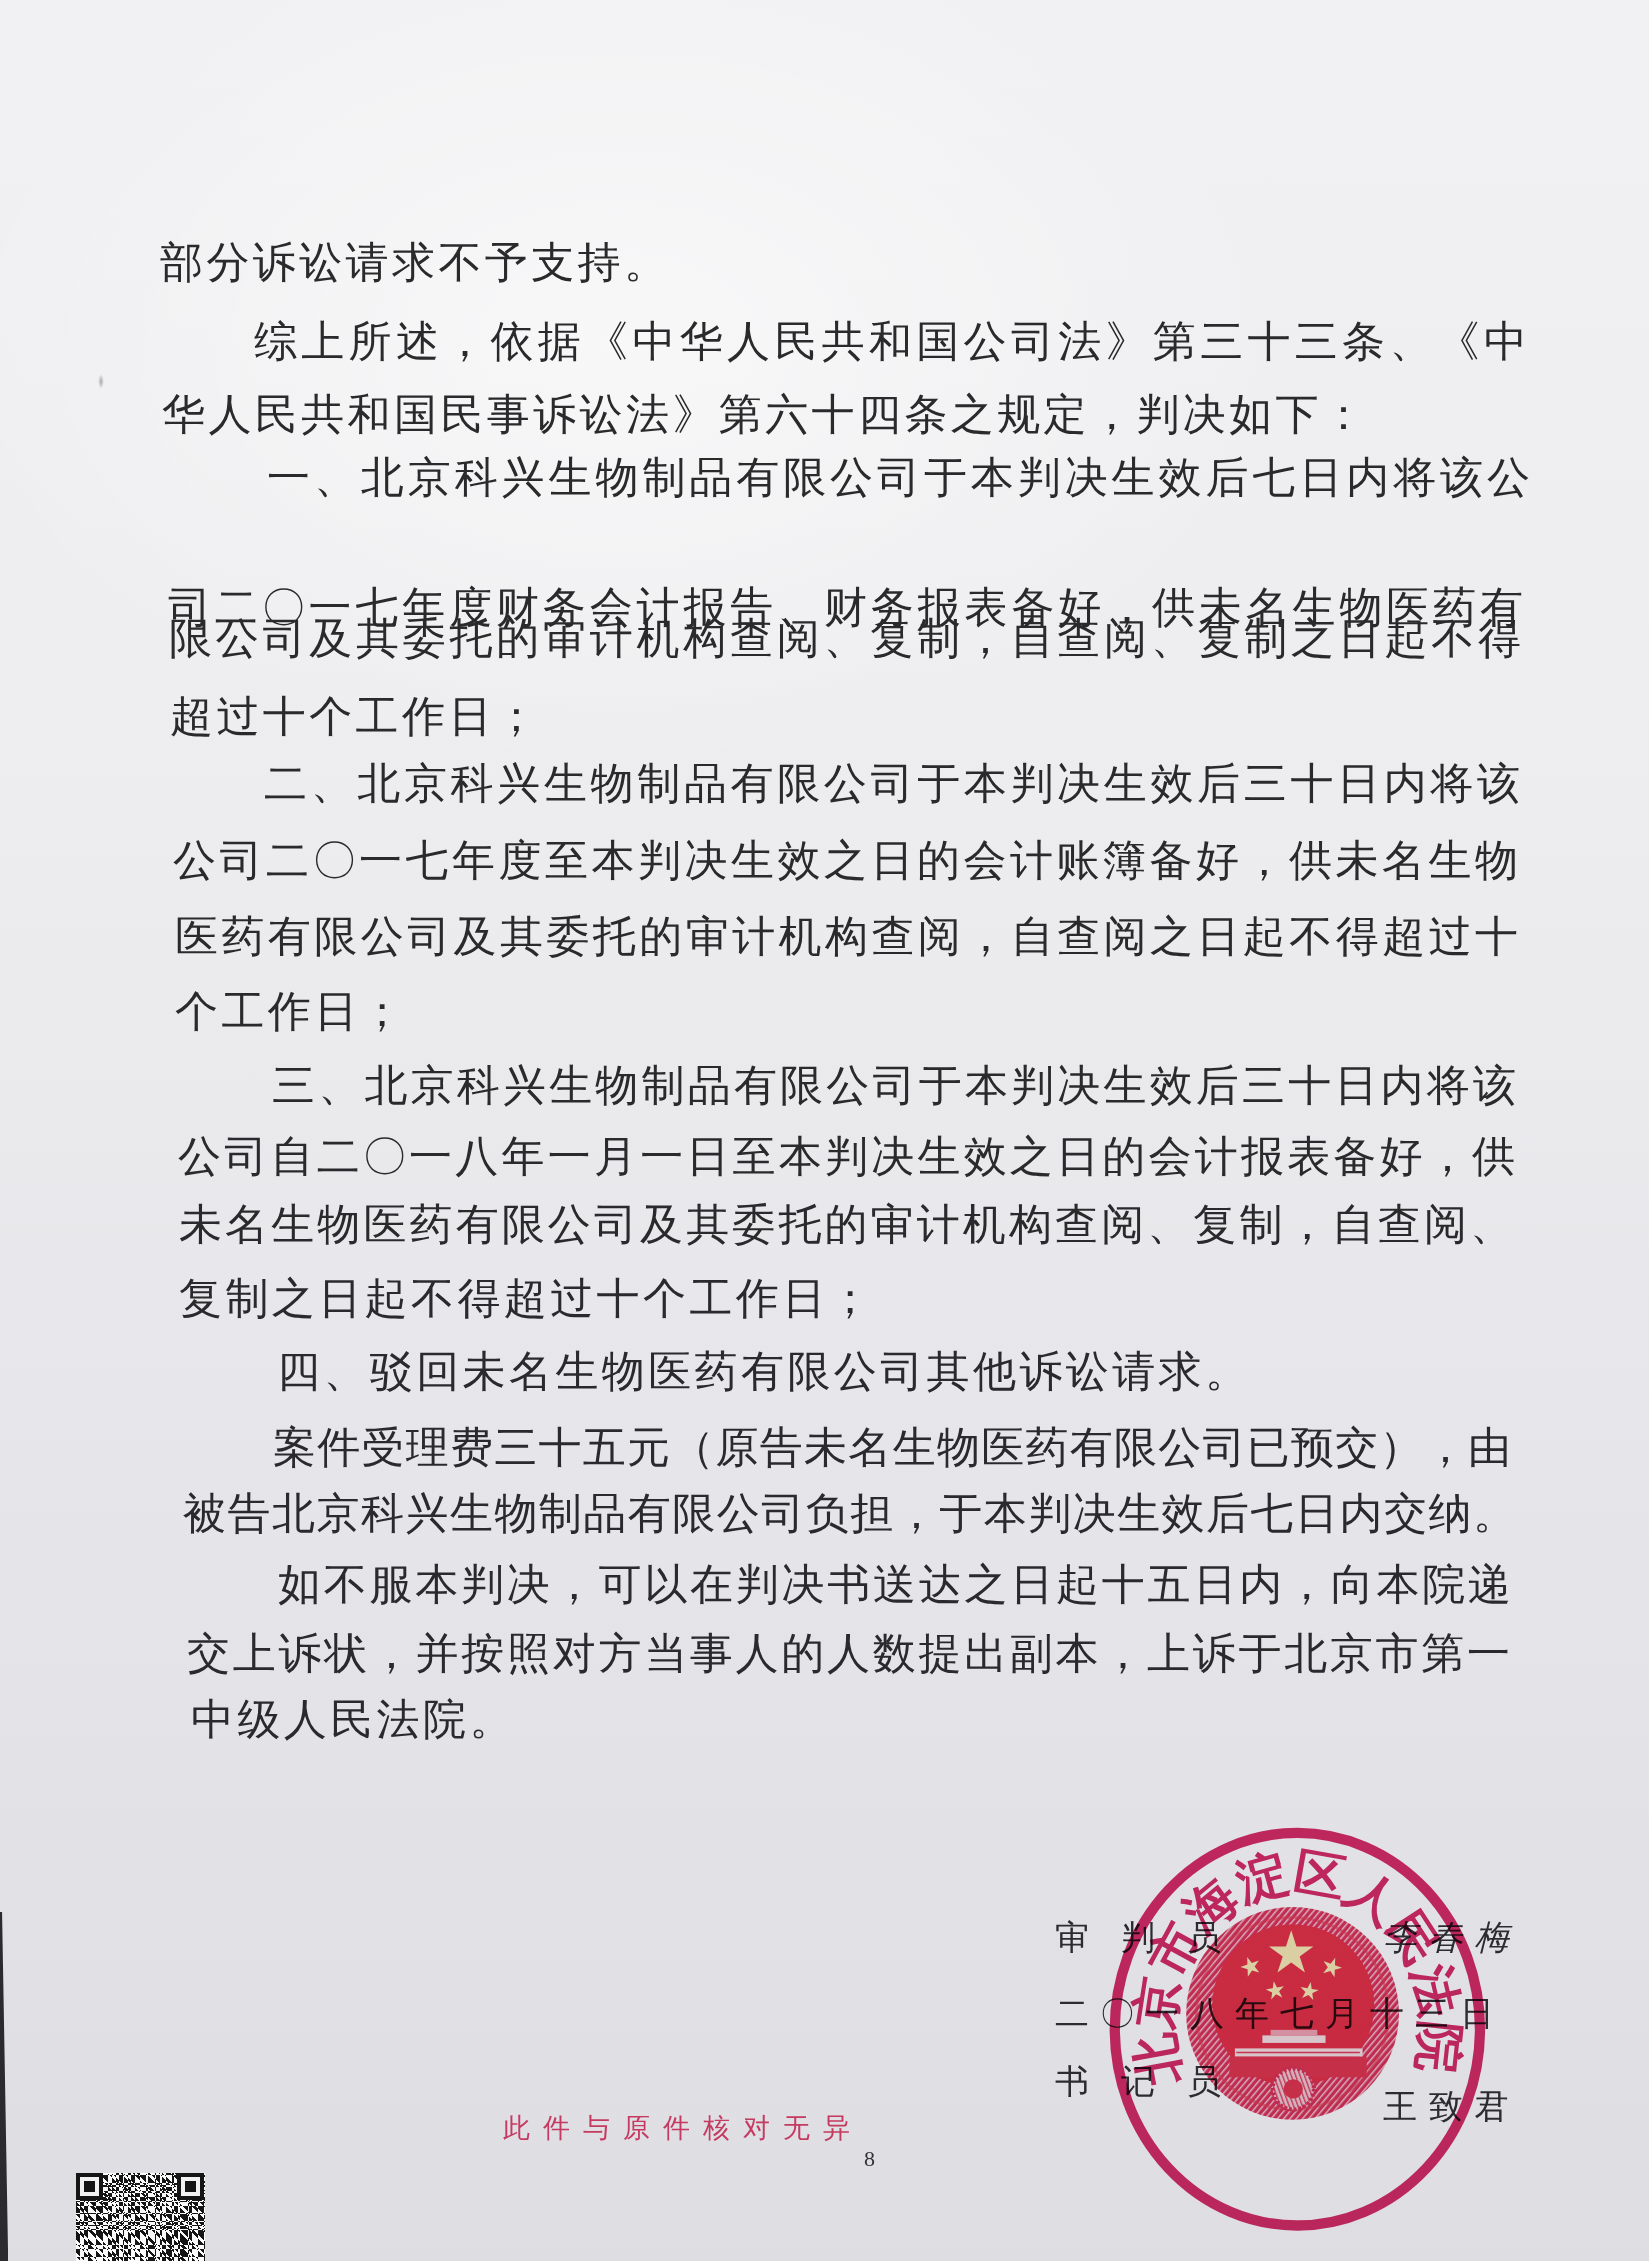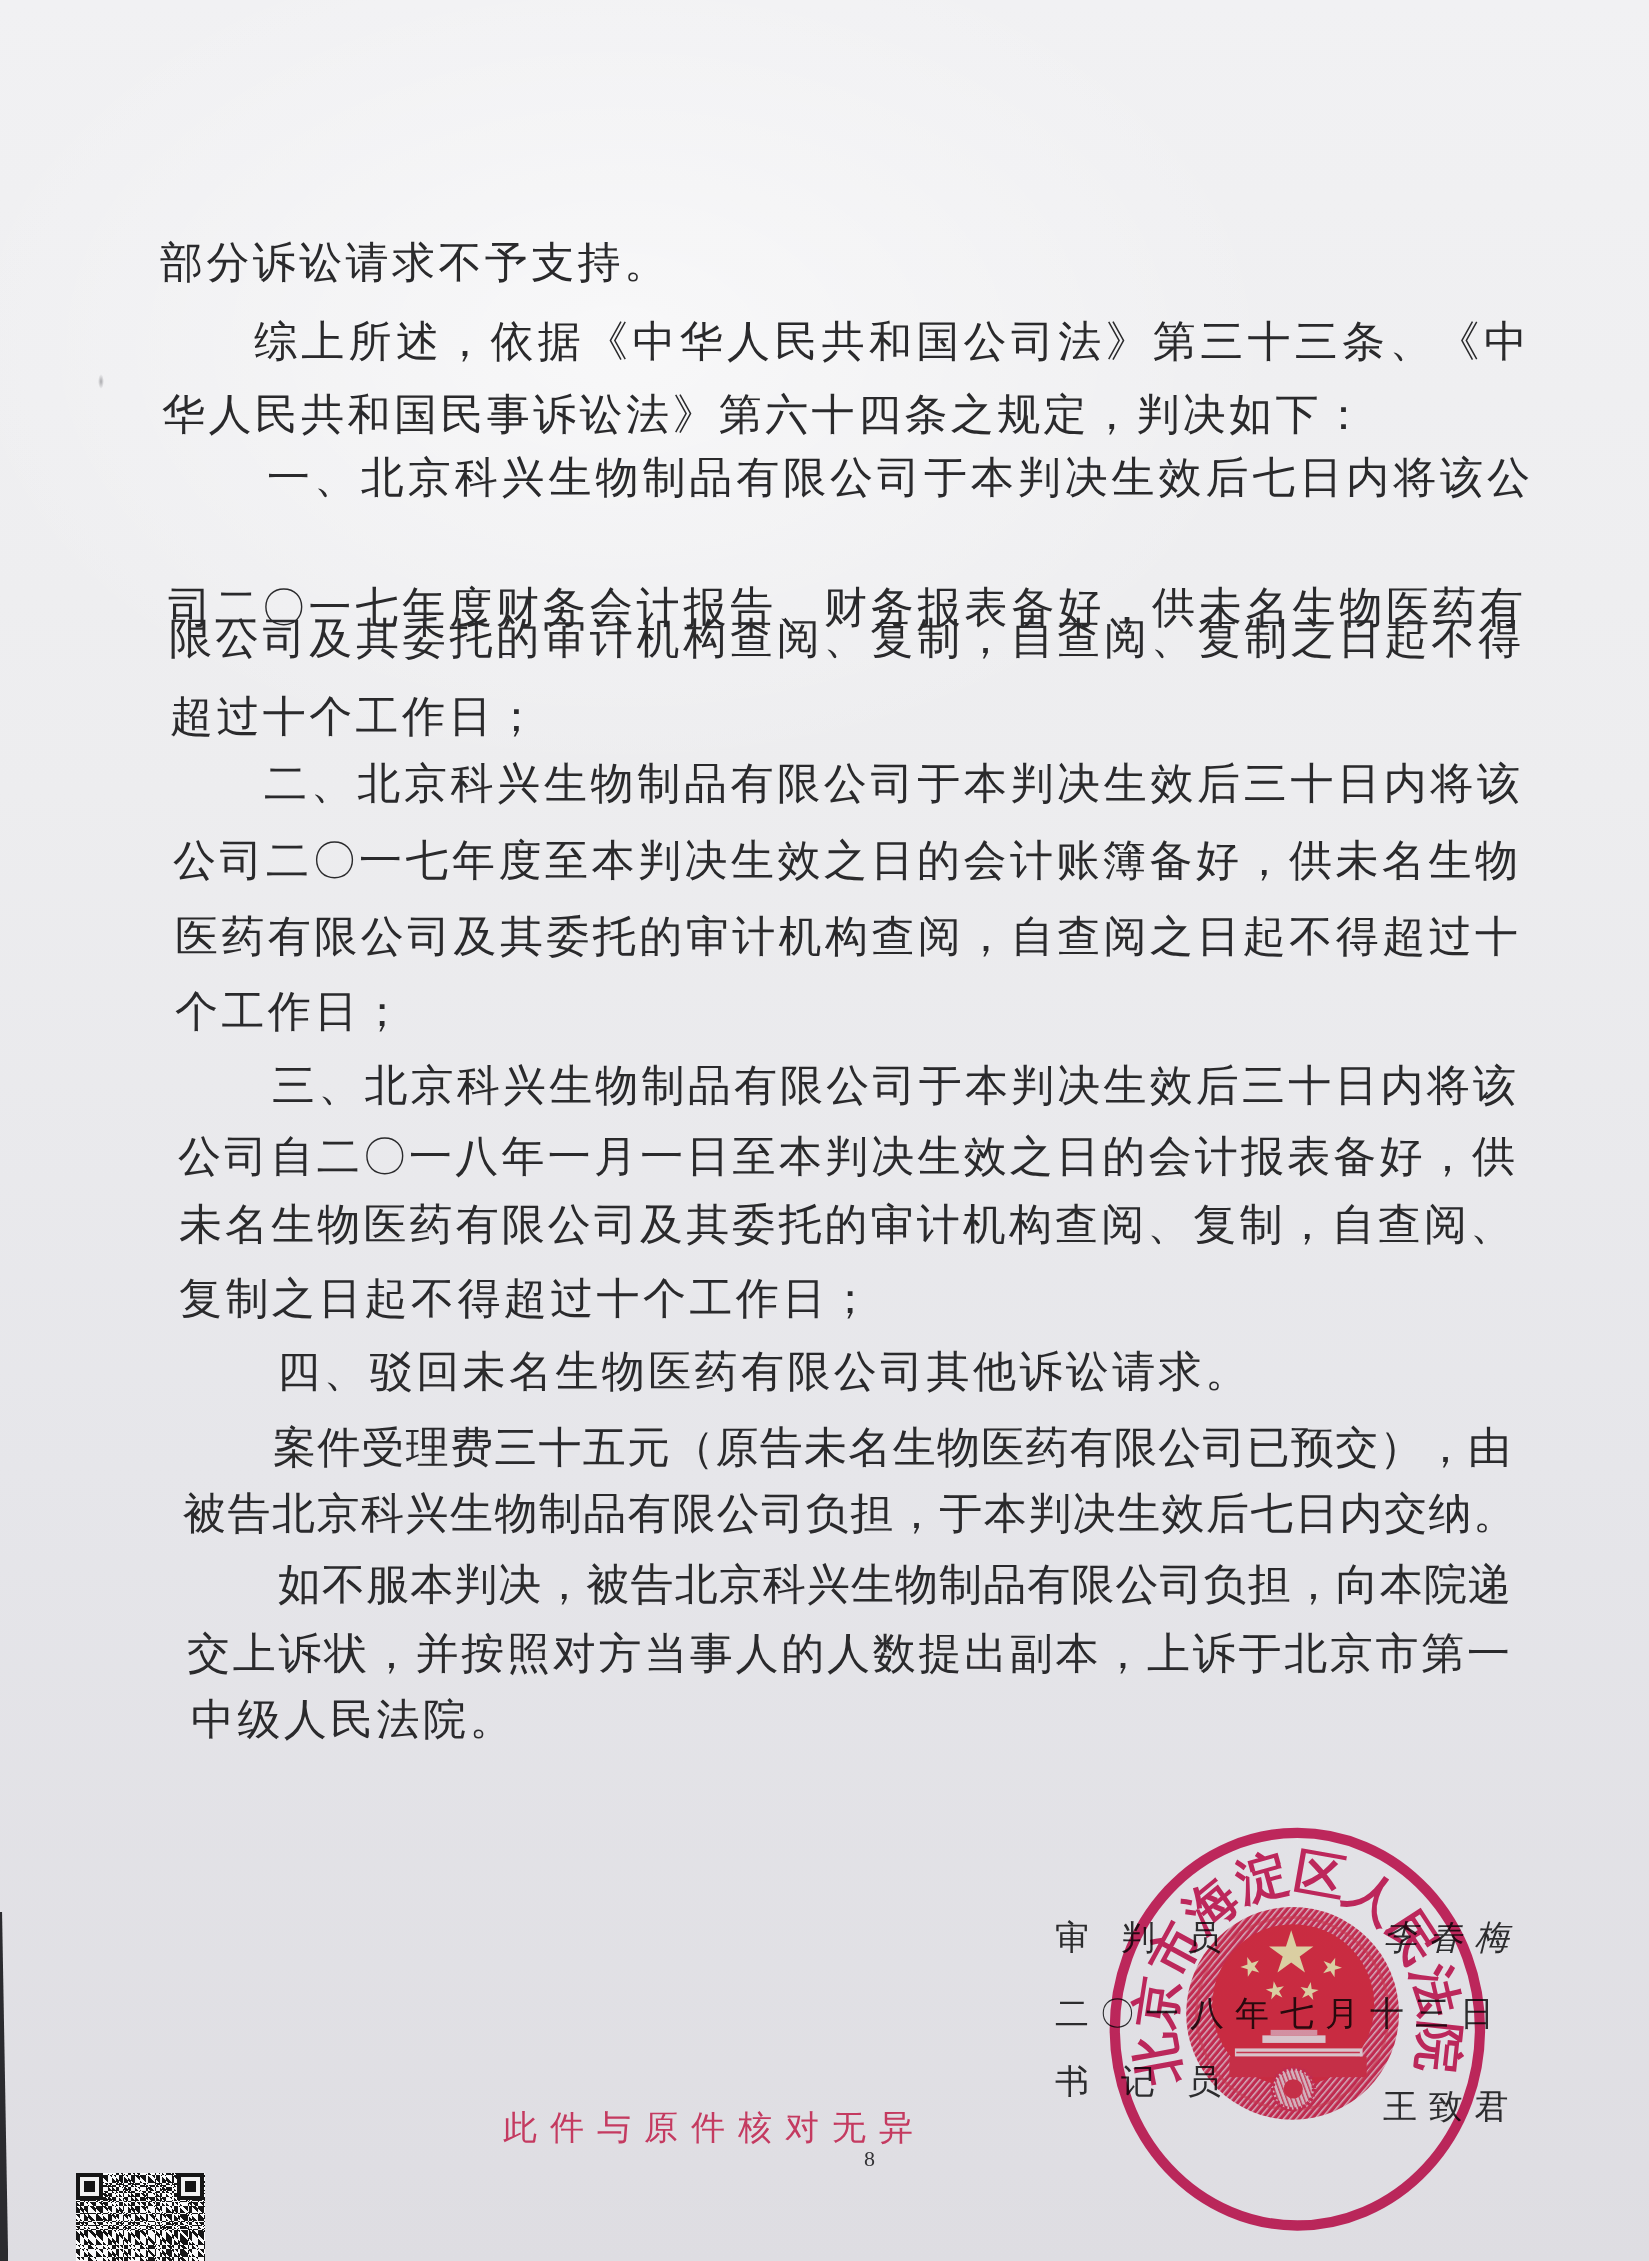--- a/index.html
+++ b/index.html
@@ -33,21 +33,21 @@
     white-space: nowrap;
     color: #2c2c2e;
   }
   .sig-label { letter-spacing: 32px; }
   .sig-name { letter-spacing: 11.7px; }
   .sig-date { letter-spacing: 11px; }
 
   .note {
     position: absolute;
     left: 503px; top: 2109px;
-    font-size: 34px; line-height: 38px;
+    font-size: 27px; line-height: 38px;
     letter-spacing: 13px;
     white-space: nowrap;
     color: #c43a60;
   }
   .page-num {
     position: absolute;
     left: 864px; top: 2145px;
     font-size: 22px; line-height: 27.5px;
     color: #333336;
     font-family: "Liberation Serif", serif;
@@ -152,21 +152,21 @@
   <div>
     <div class="ln p" style="top:1347px;left:277px;">四、驳回未名生物医药有限公司其他诉讼请求。</div>
   </div>
 
   <div>
     <div class="ln j" style="top:1423px;left:273px;width:1238px;">案件受理费三十五元（原告未名生物医药有限公司已预交），由</div>
     <div class="ln j" style="top:1489px;left:183px;width:1333px;">被告北京科兴生物制品有限公司负担，于本判决生效后七日内交纳。</div>
   </div>
 
   <div>
-    <div class="ln j" style="top:1560px;left:278px;width:1233px;">如不服本判决，被告北京科兴生物制品有限公司负担，向本院递</div>
+    <div class="ln j" style="top:1560px;left:278px;width:1233px;">如不服本判决，可以在判决书送达之日起十五日内，向本院递</div>
     <div class="ln j" style="top:1629px;left:187px;width:1323px;">交上诉状，并按照对方当事人的人数提出副本，上诉于北京市第一</div>
     <div class="ln p" style="top:1695px;left:191px;">中级人民法院。</div>
   </div>
 
   <div>
     <span class="sig sig-label" style="left:1055px;top:1917px;">审判员</span>
     <span class="sig sig-name" style="left:1383px;top:1917px;font-style:italic;">李春梅</span>
     <span class="sig sig-date" style="left:1055px;top:1993px;">二〇一八年七月十三日</span>
     <span class="sig sig-label" style="left:1055px;top:2061px;">书记员</span>
     <span class="sig sig-name" style="left:1383px;top:2061px;margin-top:25px;">王致君</span>

